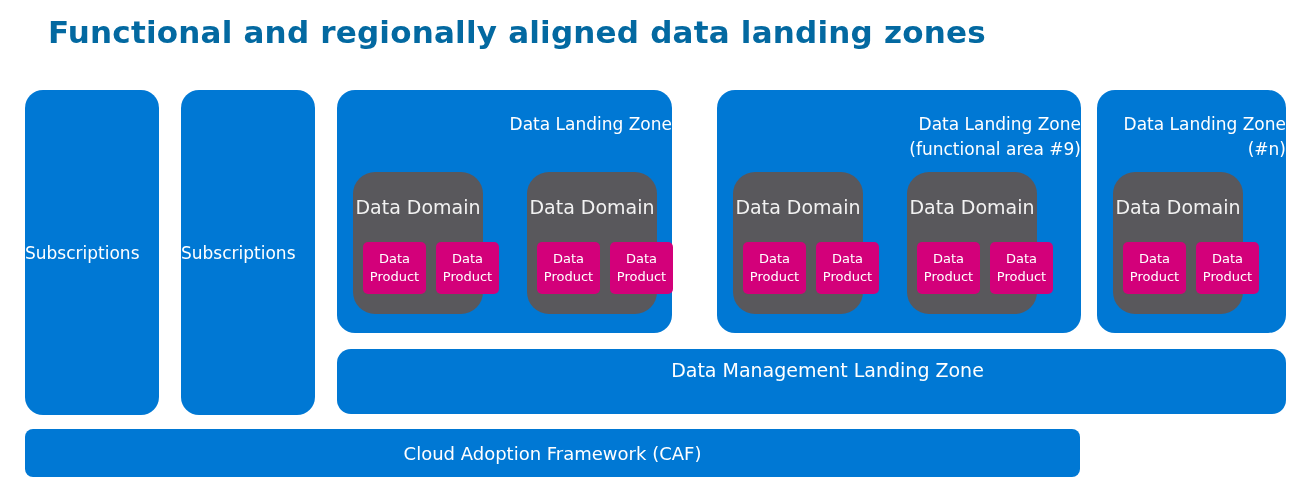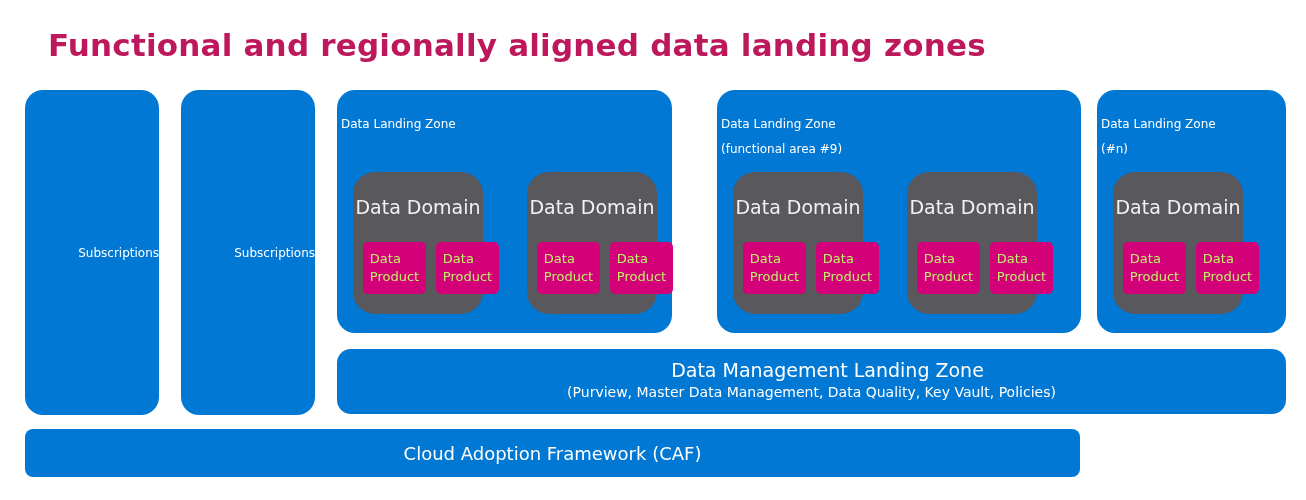--- a/index.html
+++ b/index.html
@@ -1,28 +1,28 @@
 <!DOCTYPE html>
 <html><head>
 <meta charset="utf-8">
 <style>
   html, body { margin:0; padding:0; }
   body { width:1306px; height:500px; background:#ffffff; position:relative; overflow:hidden;
          font-family:"DejaVu Sans", "Liberation Sans", sans-serif; }
-  .title { position:absolute; left:48px; top:27px; font-size:31px; font-weight:bold; color:#be185d;
+  .title { position:absolute; left:48px; top:14px; font-size:31px; font-weight:bold; color:#0369a1;
            letter-spacing:0.2px; white-space:nowrap; font-family:"DejaVu Sans", sans-serif;text-align:right; }
   .blue { position:absolute; background:#0078d4; color:#ffffff; }
-  .sub { top:90px; height:325px; width:134px; border-radius:18px; display:flex; align-items:center; justify-content:flex-end;
-         font-size:12px; }
+  .sub { top:90px; height:325px; width:134px; border-radius:18px; display:flex; align-items:center; justify-content:flex-start;
+         font-size:17px; }
   .dlz { top:90px; height:243px; border-radius:18px; }
-  .dlz-title { position:absolute; left:4px; right:0; top:22px; text-align:left; font-size:12px; line-height:25px; }
+  .dlz-title { position:absolute; left:4px; right:0; top:22px; text-align:right; font-size:17px; line-height:25px; }
   .domain { position:absolute; top:82px; height:142px; width:130px; background:#59585c; border-radius:22px; }
   .domain-title { position:absolute; left:0; right:0; top:24px; text-align:center; font-size:19px; color:#f2f2f2; white-space:nowrap; }
   .product { position:absolute; top:70px; width:63px; height:52px; background:#d3007a; border-radius:5px;
-             color:#bef264; font-size:13px; line-height:18px; display:flex; align-items:center; justify-content:center; text-align:left; }
+             color:#ffffff; font-size:13px; line-height:18px; display:flex; align-items:center; justify-content:center; text-align:center; }
   .dmlz { left:337px; top:349px; width:949px; height:65px; border-radius:14px; text-align:center; }
   .dmlz-title { margin-top:9px; font-size:19px; line-height:24px;margin-left:32px; }
   .dmlz-sub { font-size:14px; line-height:20px; }
   .caf { left:25px; top:429px; width:1055px; height:48px; border-radius:8px; display:flex; align-items:center; justify-content:center; font-size:18px; }
 </style>
 </head>
 <body>
 
 <div class="title">Functional and regionally aligned data landing zones</div>
 
@@ -73,18 +73,17 @@
   </div>
   <div class="domain" style="left:16px;">
     <div class="domain-title">Data Domain</div>
     <div class="product" style="left:10px;">Data<br>Product</div>
     <div class="product" style="left:83px;">Data<br>Product</div>
   </div>
 </div>
 
 <div class="blue dmlz">
   <div class="dmlz-title">Data Management Landing Zone</div>
-  <div class="dmlz-sub">(Purview, Master Data Management, Data Quality, Key Vault, Policies)</div>
 </div>
 
 <div class="blue caf">
   <span>Cloud Adoption Framework (CAF)</span>
 </div>
 
 </body></html>

